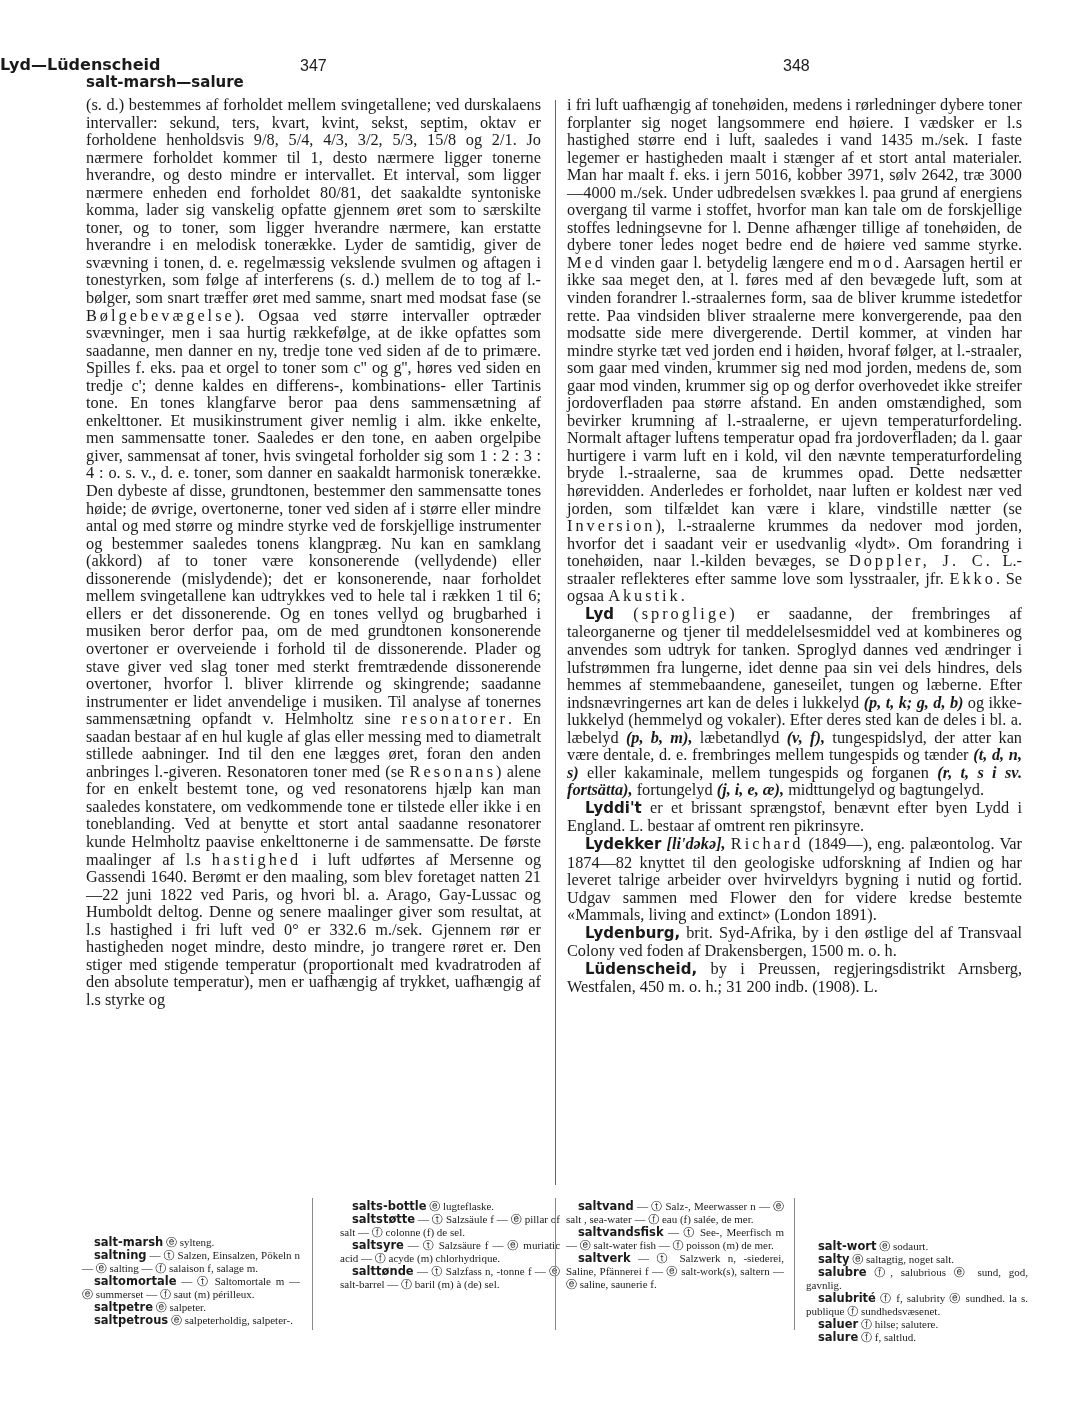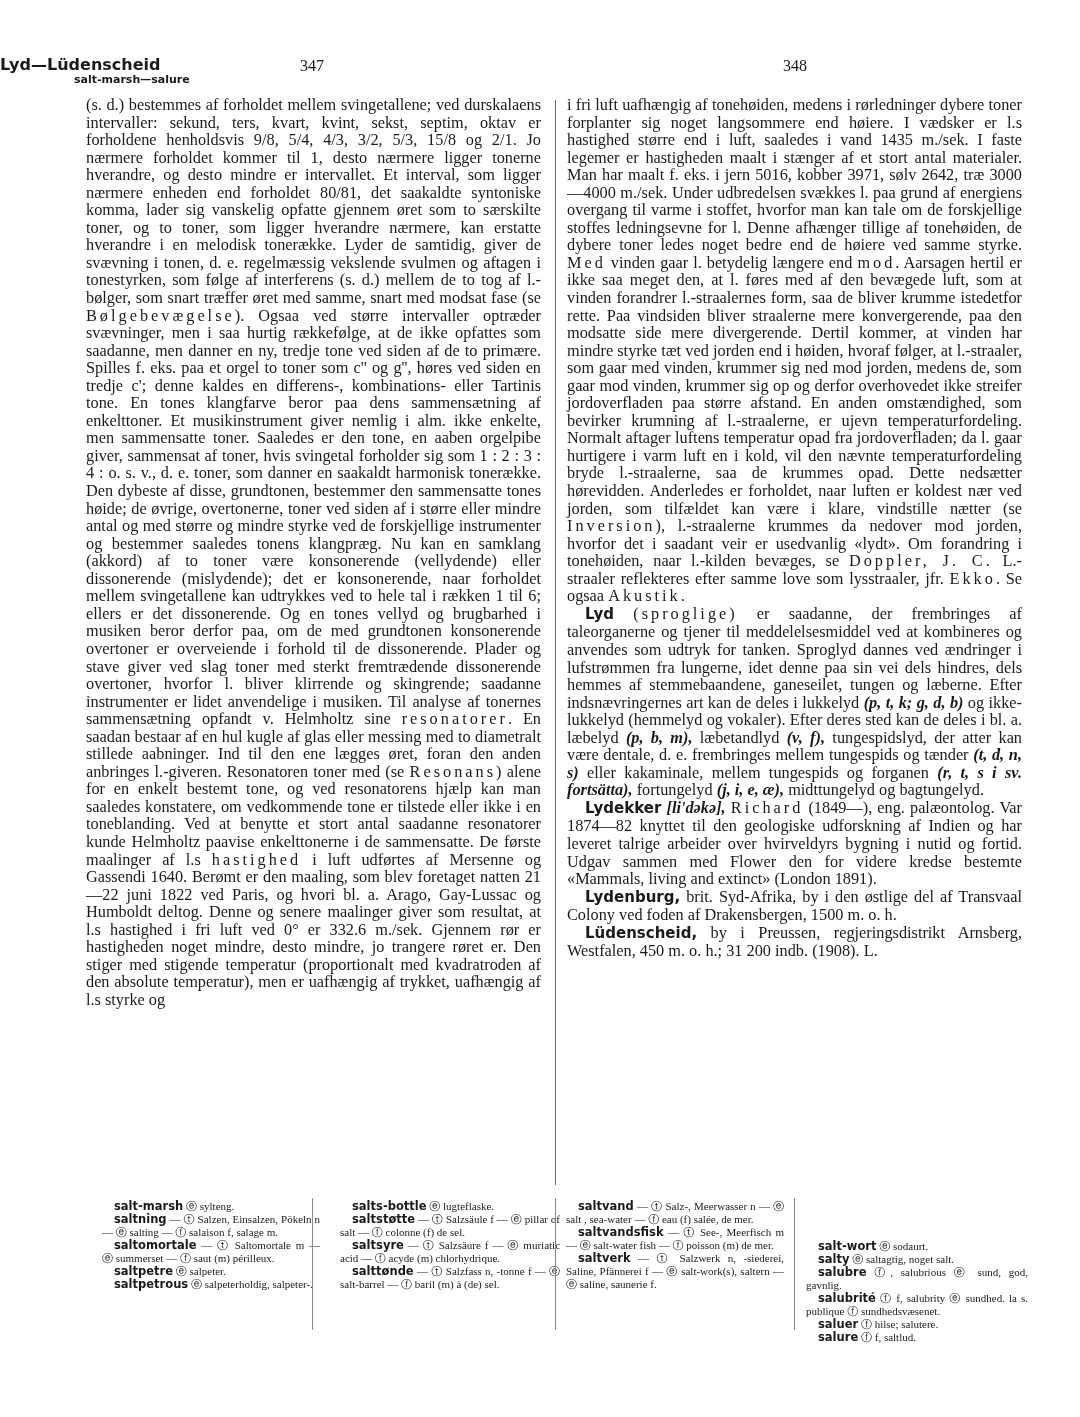--- a/index.html
+++ b/index.html
@@ -1,32 +1,32 @@
 <!DOCTYPE html>
 <html><head>
 <meta charset="utf-8">
 <style>
   html, body { margin: 0; padding: 0; background: #ffffff; }
   body { width: 1080px; height: 1417px; position: relative; overflow: hidden; color: #1a1a1a; font-family: "DejaVu Serif", "Liberation Serif", serif; }
-  .hdr-num { position: absolute; top: 57px; font-family: Liberation Serif, serif; font-size: 16px; }
+  .hdr-num { position: absolute; top: 57px; font-family: Liberation Sans, sans-serif; font-size: 16px; }
   .hdr-title { position: absolute; top: 55px; left: 0; width: 1080px; text-align: left; font-family: "DejaVu Sans", sans-serif; font-weight: bold; font-size: 16px; }
-  .hdr-left { position: absolute; top: 73px; left: 74px; font-family: "DejaVu Sans", sans-serif; font-weight: bold; font-size: 11px; }
+  .hdr-left { position: absolute; top: 73px; left: 86px; font-family: "DejaVu Sans", sans-serif; font-weight: bold; font-size: 15px; }
   .col { position: absolute; top: 96px; font-family: "Liberation Serif", serif; font-size: 16.3px; line-height: 17.55px; text-align: justify; }
   .col-left { left: 86px; width: 455px; }
   .col-right { left: 567px; width: 455px; }
   .vrule { position: absolute; top: 100px; left: 555px; width: 1px; height: 1085px; background: #666; }
   .col p { margin: 0; }
   .col p.entry { text-indent: 18px; }
   .hw { font-family: "DejaVu Sans", sans-serif; font-weight: bold; font-size: 15px; }
   .sp { letter-spacing: 3px; }
   .it { font-style: italic; font-weight: bold; }
   .foot { position: absolute; top: 1200px; font-family: "Liberation Serif", serif; font-size: 11px; line-height: 13px; text-align: justify; }
   .foot p { margin: 0; text-indent: 12px; }
   .foot .fhw { font-family: "DejaVu Sans", sans-serif; font-weight: bold; font-size: 11.5px; }
-  .f1 { left: 102px; width: 218px; }
+  .f1 { left: 82px; width: 218px; margin-top: 36px; }
   .f2 { left: 340px; width: 220px; }
   .f3 { left: 566px; width: 218px; }
   .f4 { left: 806px; width: 222px; margin-top: 40px; }
   .fsep { position: absolute; top: 1198px; width: 1px; height: 132px; background: #888; }
 </style>
 </head>
 <body>
 
 <div class="hdr-num" style="left:300px;">347</div>
 <div class="hdr-title">Lyd—Lüdenscheid</div>
@@ -69,20 +69,24 @@
     <span class="it">(v, f),</span>
     <span>tungespidslyd, der atter kan være dentale, d. e. frembringes mellem tungespids og tænder</span>
     <span class="it">(t, d, n, s)</span>
     <span>eller kakaminale, mellem tungespids og forganen</span>
     <span class="it">(r, t, s i sv. fortsätta),</span>
     <span>fortungelyd</span>
     <span class="it">(j, i, e, æ),</span>
     <span>midttungelyd og bagtungelyd.</span>
   </p>
   <p class="entry">
+    <span class="hw">Lyddi't</span>
+    <span>er et brissant sprængstof, benævnt efter byen Lydd i England. L. bestaar af omtrent ren pikrinsyre.</span>
+  </p>
+  <p class="entry">
     <span class="hw">Lydekker</span>
     <span class="it">[li'dəkə],</span>
     <span class="sp">Richard</span>
     <span>(1849—), eng. palæontolog. Var 1874—82 knyttet til den geologiske udforskning af Indien og har leveret talrige arbeider over hvirveldyrs bygning i nutid og fortid. Udgav sammen med Flower den for videre kredse bestemte «Mammals, living and extinct» (London 1891).</span>
   </p>
   <p class="entry">
     <span class="hw">Lydenburg,</span>
     <span>brit. Syd-Afrika, by i den østlige del af Transvaal Colony ved foden af Drakensbergen, 1500 m. o. h.</span>
   </p>
   <p class="entry">

